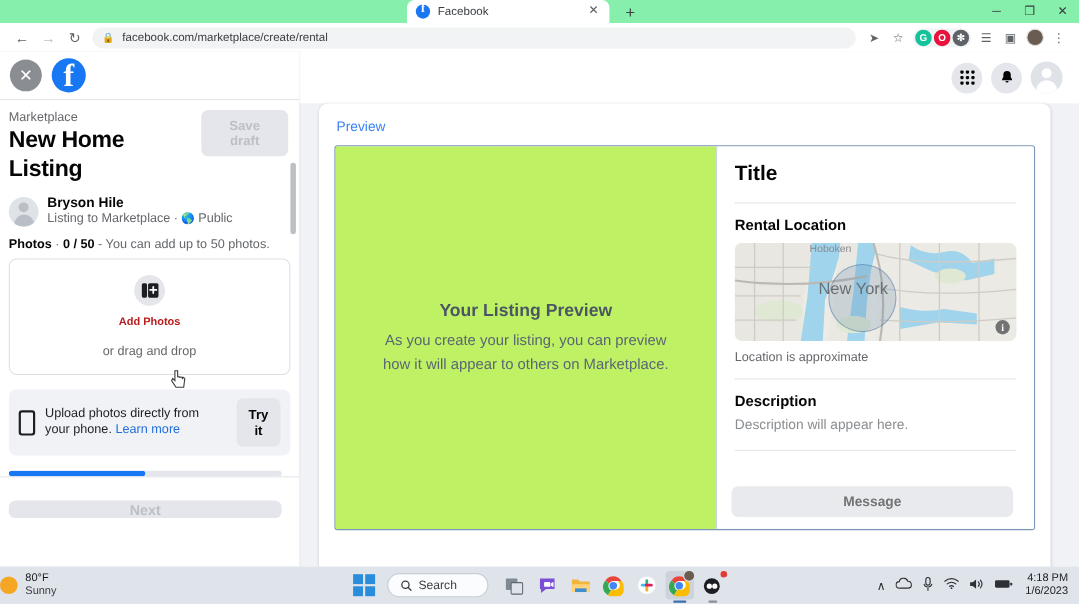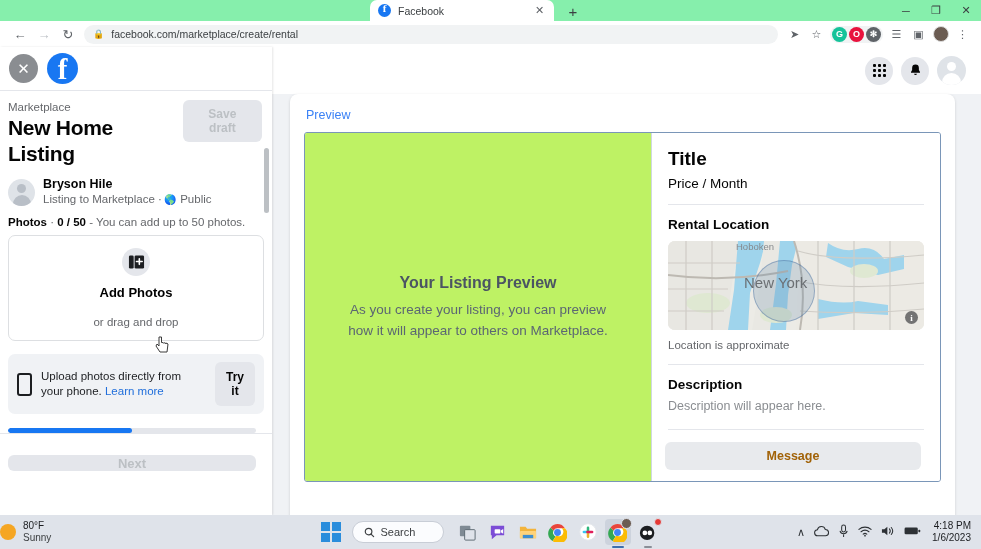--- a/index.html
+++ b/index.html
@@ -133,21 +133,21 @@
 
   .dropzone {
     margin: 7px 8px 0 8px; height: 106px; border: 1px solid #dddfe2;
     border-radius: 7px; display: flex; flex-direction: column;
     align-items: center; justify-content: center; cursor: pointer; background:#fff;
   }
   .dz-icon {
     width: 28px; height: 28px; border-radius: 50%; background: #e4e6eb;
     display: flex; align-items: center; justify-content: center; margin-bottom: 9px;
   }
-  .dz-title { font-size: 13px; font-weight: bold; color: #000000; }
+  .dz-title { font-size: 10px; font-weight: bold; color: #b91c1c; }
   .dz-sub { font-size: 11.5px; color: #65676b; margin-top: 16px; }
 
   .tryit-box {
     margin: 13px 8px 0 8px; background: #f0f2f5; border-radius: 7px;
     display: flex; align-items: center; gap: 9px; padding: 8px 9px;
   }
   .phone-ico { width: 15px; height: 23px; border: 2px solid #1c1e21;
     border-radius: 3px; flex: 0 0 auto; }
   .tryit-text { flex: 1 1 auto; font-size: 11.5px; color: #1c1e21; line-height: 15px; }
   .link { color: #216fdb; cursor: pointer; }
@@ -247,21 +247,21 @@
   .map-info {
     position: absolute; right: 6px; bottom: 6px; width: 13px; height: 13px;
     border-radius: 50%; background: #737373; color: #fff; font-size: 9px;
     font-weight: bold; display: flex; align-items: center; justify-content: center;
     font-family: "Liberation Serif", serif; cursor: pointer;
   }
   .approx { font-size: 11.5px; color: #65676b; margin-top: 9px; }
   .desc-p { font-size: 12.5px; color: #8a8d91; margin-top: 7px; }
   .msg-btn {
     position: absolute; left: 13px; bottom: 11px; width: 256px; height: 28px;
-    background: #e8eaed; color: #a16207; border: none; border-radius: 6px;
+    background: #e8eaed; color: #737373; border: none; border-radius: 6px;
     font-size: 12.5px; font-weight: bold; font-family: "Liberation Sans", sans-serif;
     cursor: default;
   }
 
   
   .cursor { position: absolute; left: 155px; top: 288px; pointer-events: none; }
 
   
   .taskbar {
     position: absolute; bottom: 0; left: 0; width: 981px; height: 34px;
@@ -440,21 +440,20 @@
 
       <div class="preview-body">
         <div class="pv-left">
           <div class="pv-h">Your Listing Preview</div>
           <div class="pv-p">As you create your listing, you can preview</div>
           <div class="pv-p">how it will appear to others on Marketplace.</div>
         </div>
 
         <div class="pv-right">
           <div class="pv-title">Title</div>
-          <div class="pv-price">Price / Month</div>
           <div class="hr"></div>
           <div class="sec-h">Rental Location</div>
 
           <div class="map">
             <svg viewBox="0 0 256 89" preserveAspectRatio="none">
               <rect width="256" height="89" fill="#ecebe6"></rect>
               <path d="M0 0 h74 v12 l-8 18 -4 26 v33 H0z" fill="#e8e7e2"></path>
               <path d="M70 0 h28 l-6 22 -10 30 -2 37 H60 l6-40 z" fill="#9fd4ec"></path>
               <path d="M96 0 h22 l-4 20 -6 18 -4 51 H84 l8-48z" fill="#e9e8e3"></path>
               <path d="M112 0 h18 l-6 24 -4 30 -2 35 h-16 l6-46z" fill="#9fd4ec"></path>

